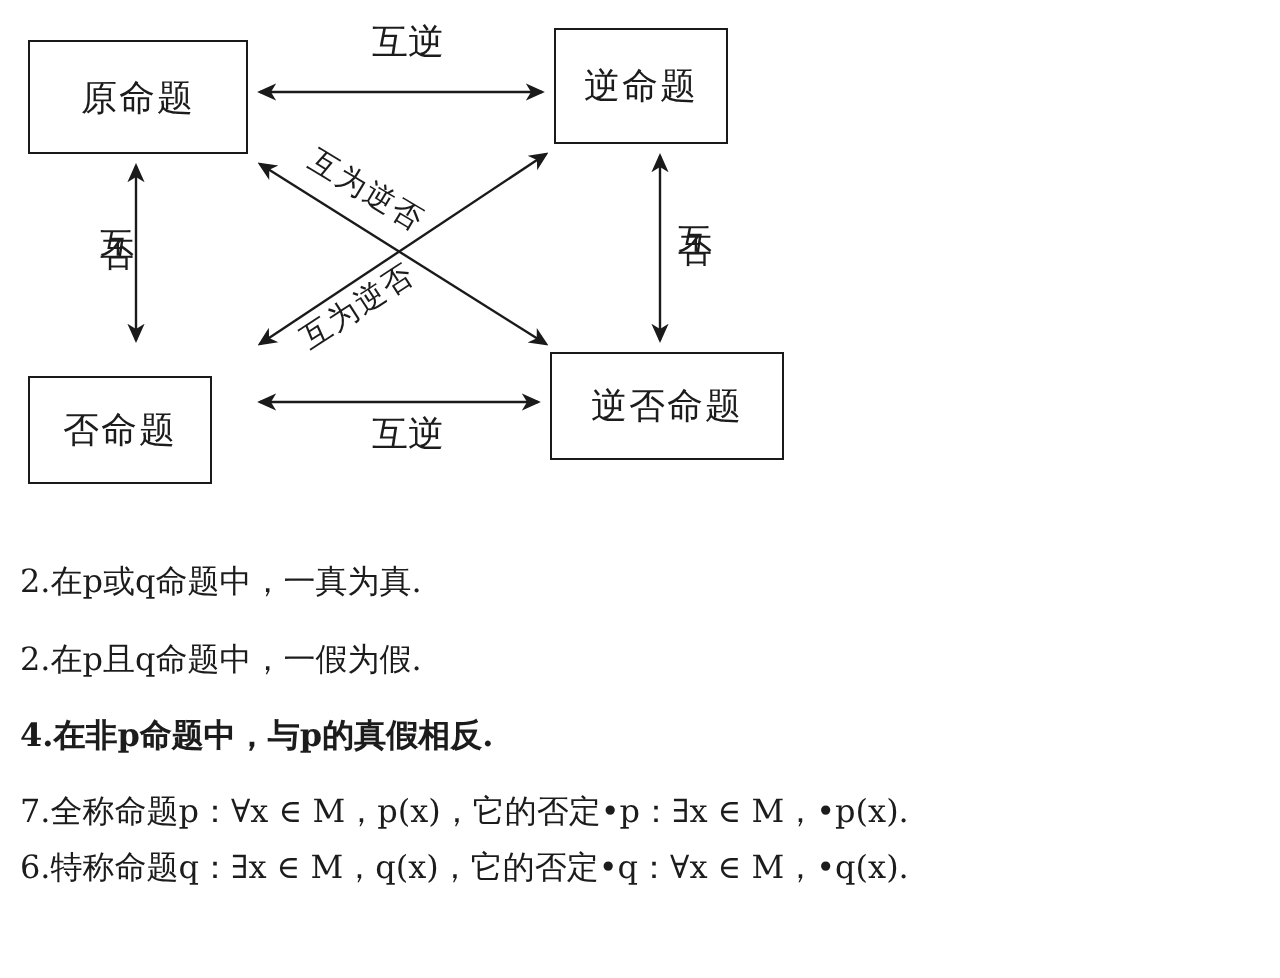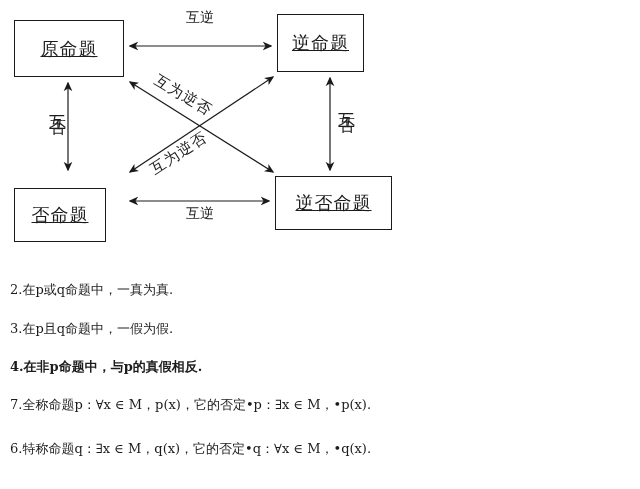--- a/index.html
+++ b/index.html
@@ -17,27 +17,26 @@
   }
   .arrows { position: absolute; left: 0; top: 0; }
   .box {
     position: absolute;
     border: 1.4px solid #1a1a1a;
     background: #ffffff;
     display: flex; align-items: center; justify-content: center;
     font-size: 18px;
     letter-spacing: 1px;
     box-sizing: border-box;
-    text-decoration: underline;
   }
   .box-original       { left: 14px;  top: 20px;  width: 110px; height: 57px; }
   .box-converse       { left: 277px; top: 14px;  width: 87px; height: 58px; }
   .box-negation       { left: 14px;  top: 188px; width: 92px; height: 54px; }
   .box-contrapositive { left: 275px; top: 176px; width: 117px; height: 54px; }
-  .lbl { position: absolute; font-size: 14px; white-space: nowrap; }
+  .lbl { position: absolute; font-size: 18px; white-space: nowrap; }
   .lbl-top    { left: 186px; top: 9px; }
   .lbl-bottom { left: 186px; top: 205px; }
   .lbl-vert {
     writing-mode: vertical-rl;
     text-orientation: upright;
     letter-spacing: 4px;
     font-size: 17px;
   }
   .lbl-left  { left: 47px;  top: 102px; }
   .lbl-right { left: 336px; top: 100px; }
@@ -45,28 +44,28 @@
     width: 82px; text-align: center;
     font-size: 15px; letter-spacing: 1px;
     transform-origin: center center;
   }
   .lbl-diag-upper { left: 142px; top: 86px;  transform: rotate(31deg); }
   .lbl-diag-lower { left: 138px; top: 144px; transform: rotate(-33deg); }
   .notes p {
     position: absolute;
     left: 10px;
     margin: 0;
-    font-size: 13px;
+    font-size: 16px;
     white-space: nowrap;
   }
   .note-2 { top: 281px; }
   .note-3 { top: 320px; }
   .note-4 { top: 358px; font-weight: bold; }
   .note-5 { top: 396px; }
-  .note-6 { top: 440px; }
+  .note-6 { top: 424px; }
 </style>
 </head>
 <body>
 
 <div class="diagram">
 
   <svg class="arrows" width="400" height="245" viewBox="0 0 400 245">
     <defs>
       <marker id="ah" viewBox="0 0 10 10" refX="8.5" refY="5" markerWidth="8" markerHeight="8" orient="auto-start-reverse">
         <path d="M0,0.5 L10,5 L0,9.5 L2.8,5 Z" fill="#1a1a1a"></path>
@@ -90,17 +89,17 @@
   <div class="lbl lbl-top">互逆</div>
   <div class="lbl lbl-bottom">互逆</div>
   <div class="lbl lbl-vert lbl-left">互否</div>
   <div class="lbl lbl-vert lbl-right">互否</div>
   <div class="lbl lbl-diag lbl-diag-upper">互为逆否</div>
   <div class="lbl lbl-diag lbl-diag-lower">互为逆否</div>
 </div>
 
 <div class="notes">
   <p class="note-2">2.在p或q命题中，一真为真.</p>
-  <p class="note-3">3.在p且q命题中，一假为假.</p>
+  <p class="note-3">2.在p且q命题中，一假为假.</p>
   <p class="note-4">4.在非p命题中，与p的真假相反.</p>
   <p class="note-5">7.全称命题p：∀x ∈ M，p(x)，它的否定•p：∃x ∈ M，•p(x).</p>
   <p class="note-6">6.特称命题q：∃x ∈ M，q(x)，它的否定•q：∀x ∈ M，•q(x).</p>
 </div>
 
 </body></html>

